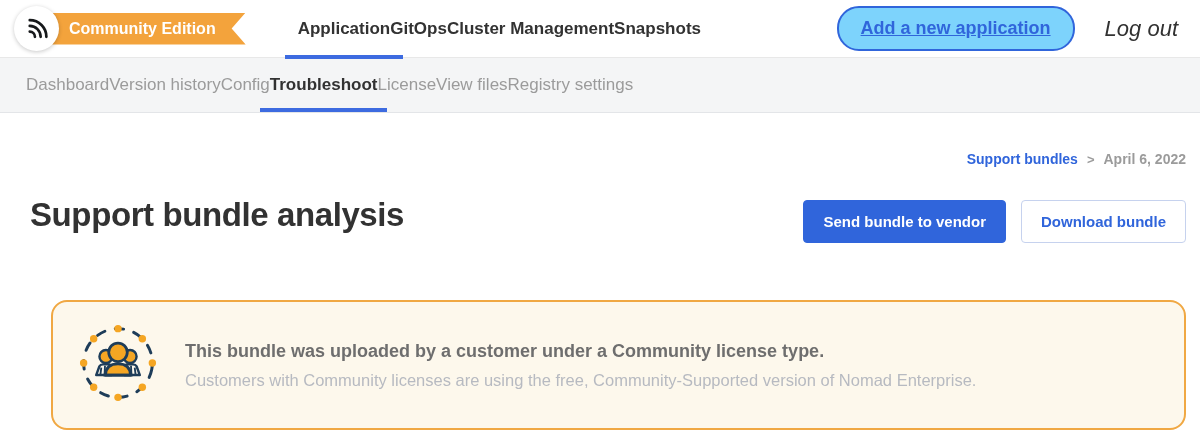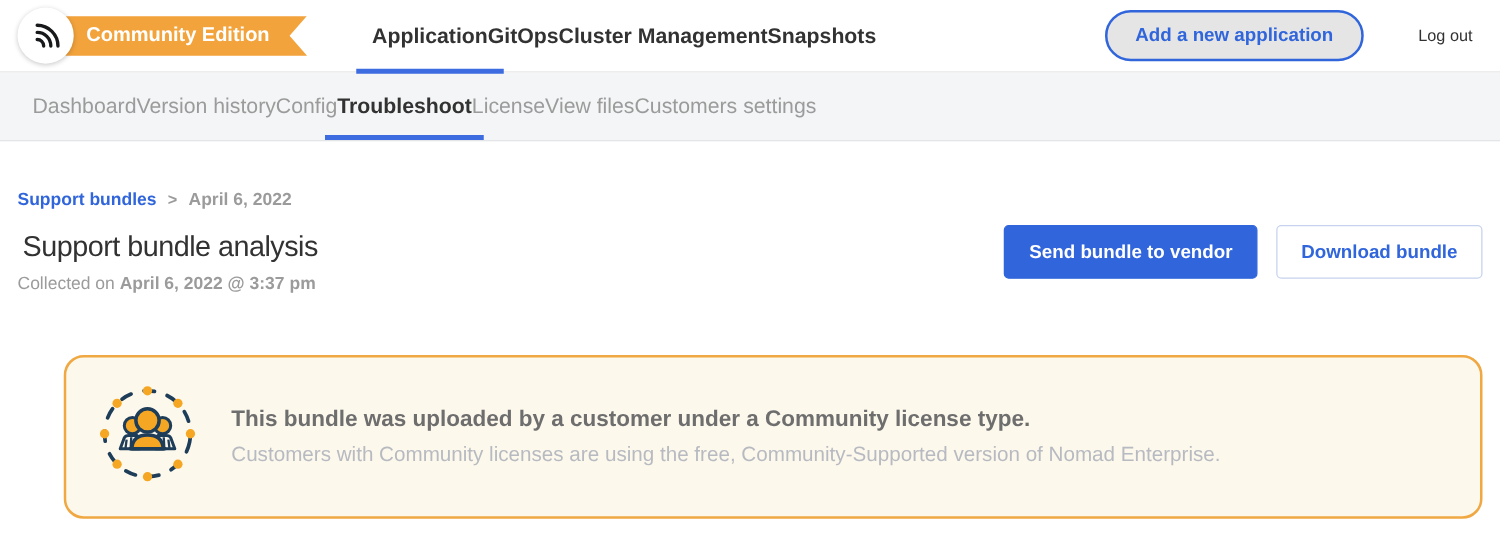--- a/index.html
+++ b/index.html
@@ -47,51 +47,51 @@
   .top-tab{
     font-size:17px;font-weight:600;color:var(--text_dark);
     cursor:pointer;white-space:nowrap;position:relative;
   }
   .top-tab.active::after{
     content:"";position:absolute;left:-13px;right:-13px;bottom:-20px;
     height:4px;background:var(--underline);
   }
   .topnav-spacer{flex:1;}
   .add-btn{
-    border:2px solid var(--accent);color:var(--accent);background:#e5e5e5;
-    font-weight:bold;font-size:15px;font-family:inherit;
-    padding:10px 22px;border-radius:22px;cursor:pointer;white-space:nowrap;
+    border:2px solid var(--accent);color:var(--accent);background:#7dd3fc;
+    font-weight:bold;font-size:18px;font-family:inherit;
+    padding:10px 22px;border-radius:22px;cursor:pointer;white-space:nowrap;text-decoration:underline;
   }
-  .logout{margin-left:44px;font-size:13px;font-weight:500;color:var(--text_dark);cursor:pointer;white-space:nowrap;}
+  .logout{margin-left:30px;font-size:22px;font-weight:500;color:var(--text_dark);cursor:pointer;white-space:nowrap;font-style:italic;}
   
   .subnav{
     height:55px;background:#F4F5F6;border-bottom:1px solid #E3E5E8;
     display:flex;align-items:center;
     padding:0 26px;
   }
   .subnav-item{
     font-size:17px;font-weight:500;color:var(--text_gray);
     cursor:pointer;position:relative;white-space:nowrap;
   }
   .subnav-item.active{color:var(--text_dark);font-weight:600;}
   .subnav-item.active::after{
     content:"";position:absolute;left:-10px;right:-10px;bottom:-17px;
     height:4px;background:var(--underline);
   }
   
   .content{padding:0 14px;}
-  .breadcrumb{margin-top:38px;font-size:14px;font-weight:bold;display:flex;align-items:center;gap:9px;}
+  .breadcrumb{margin-top:38px;font-size:14px;font-weight:bold;display:flex;align-items:center;gap:9px;justify-content:flex-end;}
   .breadcrumb .crumb-link{color:var(--accent);cursor:pointer;text-decoration:none;}
   .breadcrumb .crumb-sep{color:var(--text_gray);font-size:13px;}
   .breadcrumb .crumb-current{color:var(--text_gray);}
   .title-row{display:flex;justify-content:space-between;align-items:flex-start;margin-top:13px;}
-  .page-title{font-size:23px;font-weight:normal;margin:4px;color:var(--text_dark);letter-spacing:-.4px;}
+  .page-title{font-size:33px;font-weight:bold;margin:16px;color:var(--text_dark);letter-spacing:-.4px;}
   .collected{margin-top:7px;font-size:14px;color:var(--text_gray);}
   .collected .collected-date{font-weight:bold;}
-  .actions{display:flex;gap:15px;margin-top:0;border-radius:21px;}
+  .actions{display:flex;gap:15px;margin-top:20px;border-radius:21px;}
   .btn{font-family:inherit;font-size:15px;font-weight:bold;padding:12px 19px;border-radius:4px;cursor:pointer;white-space:nowrap;}
   .btn-primary{background:var(--accent);color:#fff;border:1px solid var(--accent);}
   .btn-secondary{background:#fff;color:var(--accent);border:1px solid #C6D2EE;}
   
   .notice{
     margin-top:50px;border:2px solid var(--notice_border);
     background:var(--notice_bg);border-radius:16px;
     display:flex;align-items:center;gap:28px;
     padding:22px 26px;min-height:125px;margin-left:37px;
   }
@@ -126,38 +126,34 @@
   <div class="logout">Log out</div>
 </div>
 
 <div class="subnav">
   <div class="subnav-item">Dashboard</div>
   <div class="subnav-item">Version history</div>
   <div class="subnav-item">Config</div>
   <div class="subnav-item active">Troubleshoot</div>
   <div class="subnav-item">License</div>
   <div class="subnav-item">View files</div>
-  <div class="subnav-item">Customers settings</div>
+  <div class="subnav-item">Registry settings</div>
 </div>
 
 <div class="content">
 
   <div class="breadcrumb">
     <a class="crumb-link">Support bundles</a>
     <span class="crumb-sep">&gt;</span>
     <span class="crumb-current">April 6, 2022</span>
   </div>
 
   <div class="title-row">
     <div>
       <h1 class="page-title">Support bundle analysis</h1>
-      <div class="collected">
-        <span>Collected on</span>
-        <span class="collected-date">April 6, 2022 @ 3:37 pm</span>
-      </div>
     </div>
     <div class="actions">
       <button class="btn btn-primary">Send bundle to vendor</button>
       <button class="btn btn-secondary">Download bundle</button>
     </div>
   </div>
 
   <div class="notice">
     <div class="notice-icon">
       <svg width="78" height="78" viewBox="0 0 84 84" fill="none">

